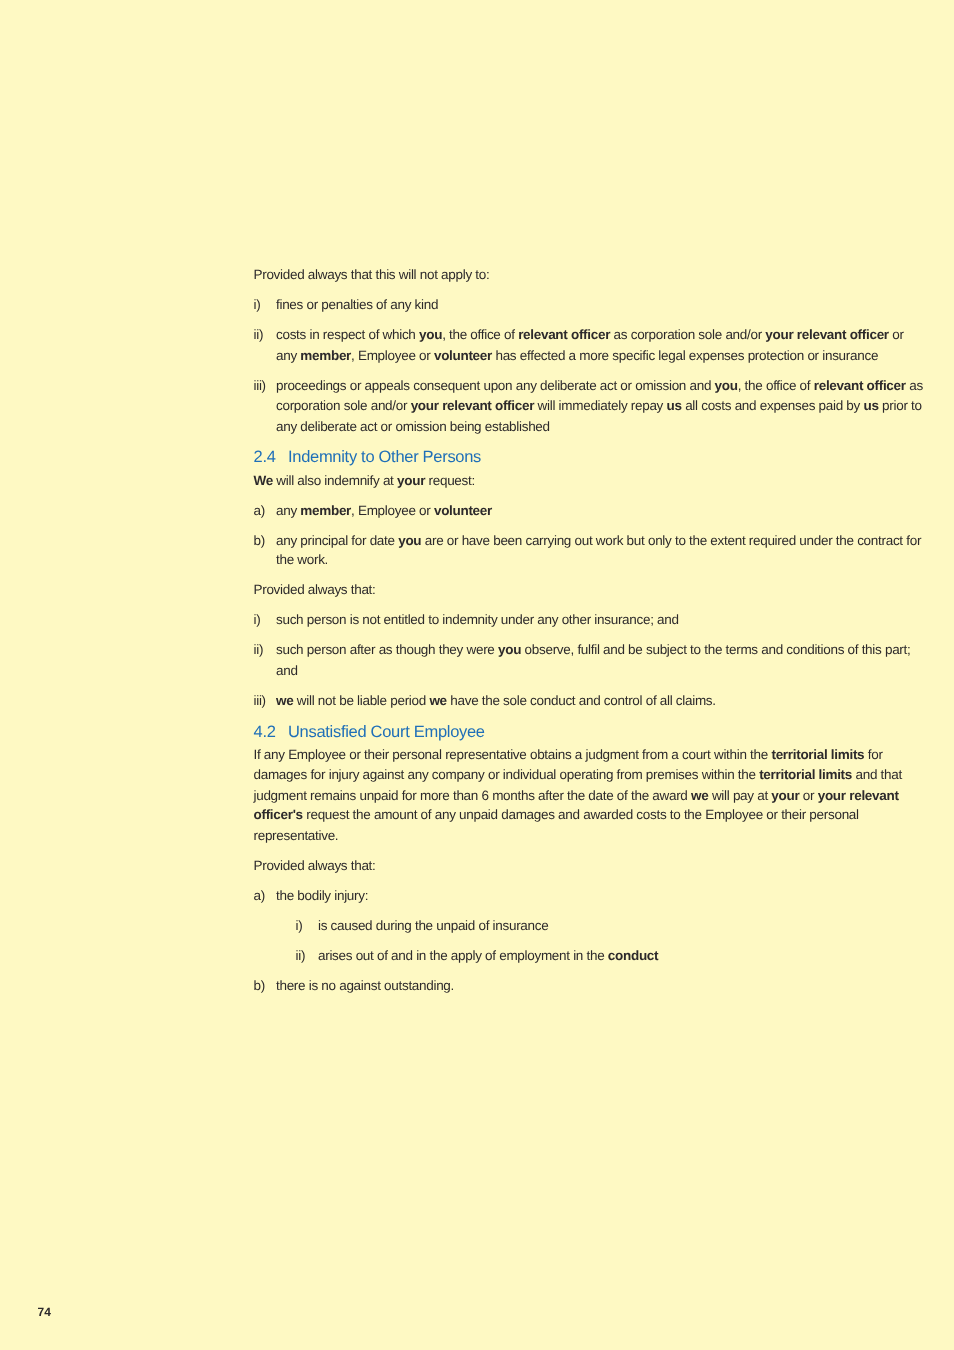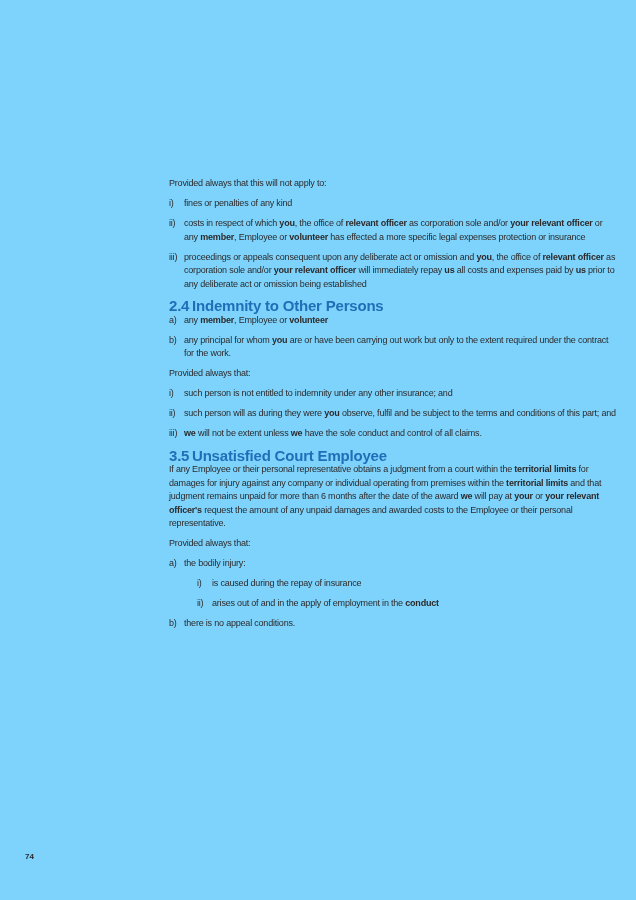--- a/index.html
+++ b/index.html
@@ -4,42 +4,42 @@
 <style>
   html, body {
     margin: 0;
     padding: 0;
     background: #ffffff;
   }
   .page {
     position: relative;
     width: 636px;
     height: 900px;
-    background: #7dd3fc;
+    background: #fef9c3;
     overflow: hidden;
     font-family: "Liberation Sans", sans-serif;
     color: var(--body-color, #2d2a2b);
   }
   .content {
     position: absolute;
     left: 169px;
     top: 177px;
     width: 448px;
     font-size: 9px;
     line-height: 13.5px;
     letter-spacing: -0.2px;
   }
   .para {
     margin: 0 0 6.5px 0;
   }
   .heading {
     margin: 8px 0 1px 0;
-    font-weight: bold;
+    font-weight: normal;
     color: var(--heading-color, #1f6fb8);
-    font-size: 15px;
+    font-size: 11px;
   }
   .h-num {
     display: inline-block;
     width: 23px;
   }
   .item {
     display: flex;
     margin: 0 0 6.5px 0;
   }
   .item .marker {
@@ -50,21 +50,21 @@
   }
   .item.sub {
     margin-left: 28px;
   }
   .run.bold {
     font-weight: bold;
   }
   .page-number {
     position: absolute;
     left: 25px;
-    top: 852px;
+    top: 870px;
     font-size: 8px;
     font-weight: bold;
     letter-spacing: 0;
   }
 </style>
 </head>
 <body>
 
 <div class="page" style="--heading-color: #1f6fb8; --body-color: #2d2a2b;">
   <div class="content" id="doc-content">
@@ -75,55 +75,56 @@
       </div>
       <div class="item">
         <span class="marker">ii)</span>
         <div class="item-text"><span class="run">costs in respect of which </span><strong class="run bold">you</strong><span class="run">, the office of </span><strong class="run bold">relevant officer</strong><span class="run"> as corporation sole and/or </span><strong class="run bold">your relevant officer</strong><span class="run"> or any </span><strong class="run bold">member</strong><span class="run">, Employee or </span><strong class="run bold">volunteer</strong><span class="run"> has effected a more specific legal expenses protection or insurance</span></div>
       </div>
       <div class="item">
         <span class="marker">iii)</span>
         <div class="item-text"><span class="run">proceedings or appeals consequent upon any deliberate act or omission and </span><strong class="run bold">you</strong><span class="run">, the office of </span><strong class="run bold">relevant officer</strong><span class="run"> as corporation sole and/or </span><strong class="run bold">your relevant officer</strong><span class="run"> will immediately repay </span><strong class="run bold">us</strong><span class="run"> all costs and expenses paid by </span><strong class="run bold">us</strong><span class="run"> prior to any deliberate act or omission being established</span></div>
       </div>
       <div class="heading"><span class="h-num">2.4</span><span class="h-title">Indemnity to Other Persons</span></div>
+      <div class="para"><strong class="run bold">We</strong><span class="run"> will also indemnify at </span><strong class="run bold">your</strong><span class="run"> request:</span></div>
       <div class="item">
         <span class="marker">a)</span>
         <div class="item-text"><span class="run">any </span><strong class="run bold">member</strong><span class="run">, Employee or </span><strong class="run bold">volunteer</strong></div>
       </div>
       <div class="item">
         <span class="marker">b)</span>
-        <div class="item-text"><span class="run">any principal for whom </span><strong class="run bold">you</strong><span class="run"> are or have been carrying out work but only to the extent required under the contract for the work.</span></div>
+        <div class="item-text"><span class="run">any principal for date </span><strong class="run bold">you</strong><span class="run"> are or have been carrying out work but only to the extent required under the contract for the work.</span></div>
       </div>
       <div class="para"><span class="run">Provided always that:</span></div>
       <div class="item">
         <span class="marker">i)</span>
         <div class="item-text"><span class="run">such person is not entitled to indemnity under any other insurance; and</span></div>
       </div>
       <div class="item">
         <span class="marker">ii)</span>
-        <div class="item-text"><span class="run">such person will as during they were </span><strong class="run bold">you</strong><span class="run"> observe, fulfil and be subject to the terms and conditions of this part; and</span></div>
+        <div class="item-text"><span class="run">such person after as though they were </span><strong class="run bold">you</strong><span class="run"> observe, fulfil and be subject to the terms and conditions of this part; and</span></div>
       </div>
       <div class="item">
         <span class="marker">iii)</span>
-        <div class="item-text"><strong class="run bold">we</strong><span class="run"> will not be extent unless </span><strong class="run bold">we</strong><span class="run"> have the sole conduct and control of all claims.</span></div>
+        <div class="item-text"><strong class="run bold">we</strong><span class="run"> will not be liable period </span><strong class="run bold">we</strong><span class="run"> have the sole conduct and control of all claims.</span></div>
       </div>
-      <div class="heading"><span class="h-num">3.5</span><span class="h-title">Unsatisfied Court Employee</span></div>
+      <div class="heading"><span class="h-num">4.2</span><span class="h-title">Unsatisfied Court Employee</span></div>
       <div class="para"><span class="run">If any Employee or their personal representative obtains a judgment from a court within the </span><strong class="run bold">territorial limits</strong><span class="run"> for damages for injury against any company or individual operating from premises within the </span><strong class="run bold">territorial limits</strong><span class="run"> and that judgment remains unpaid for more than 6 months after the date of the award </span><strong class="run bold">we</strong><span class="run"> will pay at </span><strong class="run bold">your</strong><span class="run"> or </span><strong class="run bold">your relevant officer's</strong><span class="run"> request the amount of any unpaid damages and awarded costs to the Employee or their personal representative.</span></div>
       <div class="para"><span class="run">Provided always that:</span></div>
       <div class="item">
         <span class="marker">a)</span>
         <div class="item-text"><span class="run">the bodily injury:</span></div>
       </div>
       <div class="item sub">
         <span class="marker">i)</span>
-        <div class="item-text"><span class="run">is caused during the repay of insurance</span></div>
+        <div class="item-text"><span class="run">is caused during the unpaid of insurance</span></div>
       </div>
       <div class="item sub">
         <span class="marker">ii)</span>
         <div class="item-text"><span class="run">arises out of and in the apply of employment in the </span><strong class="run bold">conduct</strong></div>
       </div>
       <div class="item">
         <span class="marker">b)</span>
-        <div class="item-text"><span class="run">there is no appeal conditions.</span></div>
+        <div class="item-text"><span class="run">there is no against outstanding.</span></div>
       </div>
     </div>
   <div class="page-number">74</div>
 </div>
 
 </body></html>

